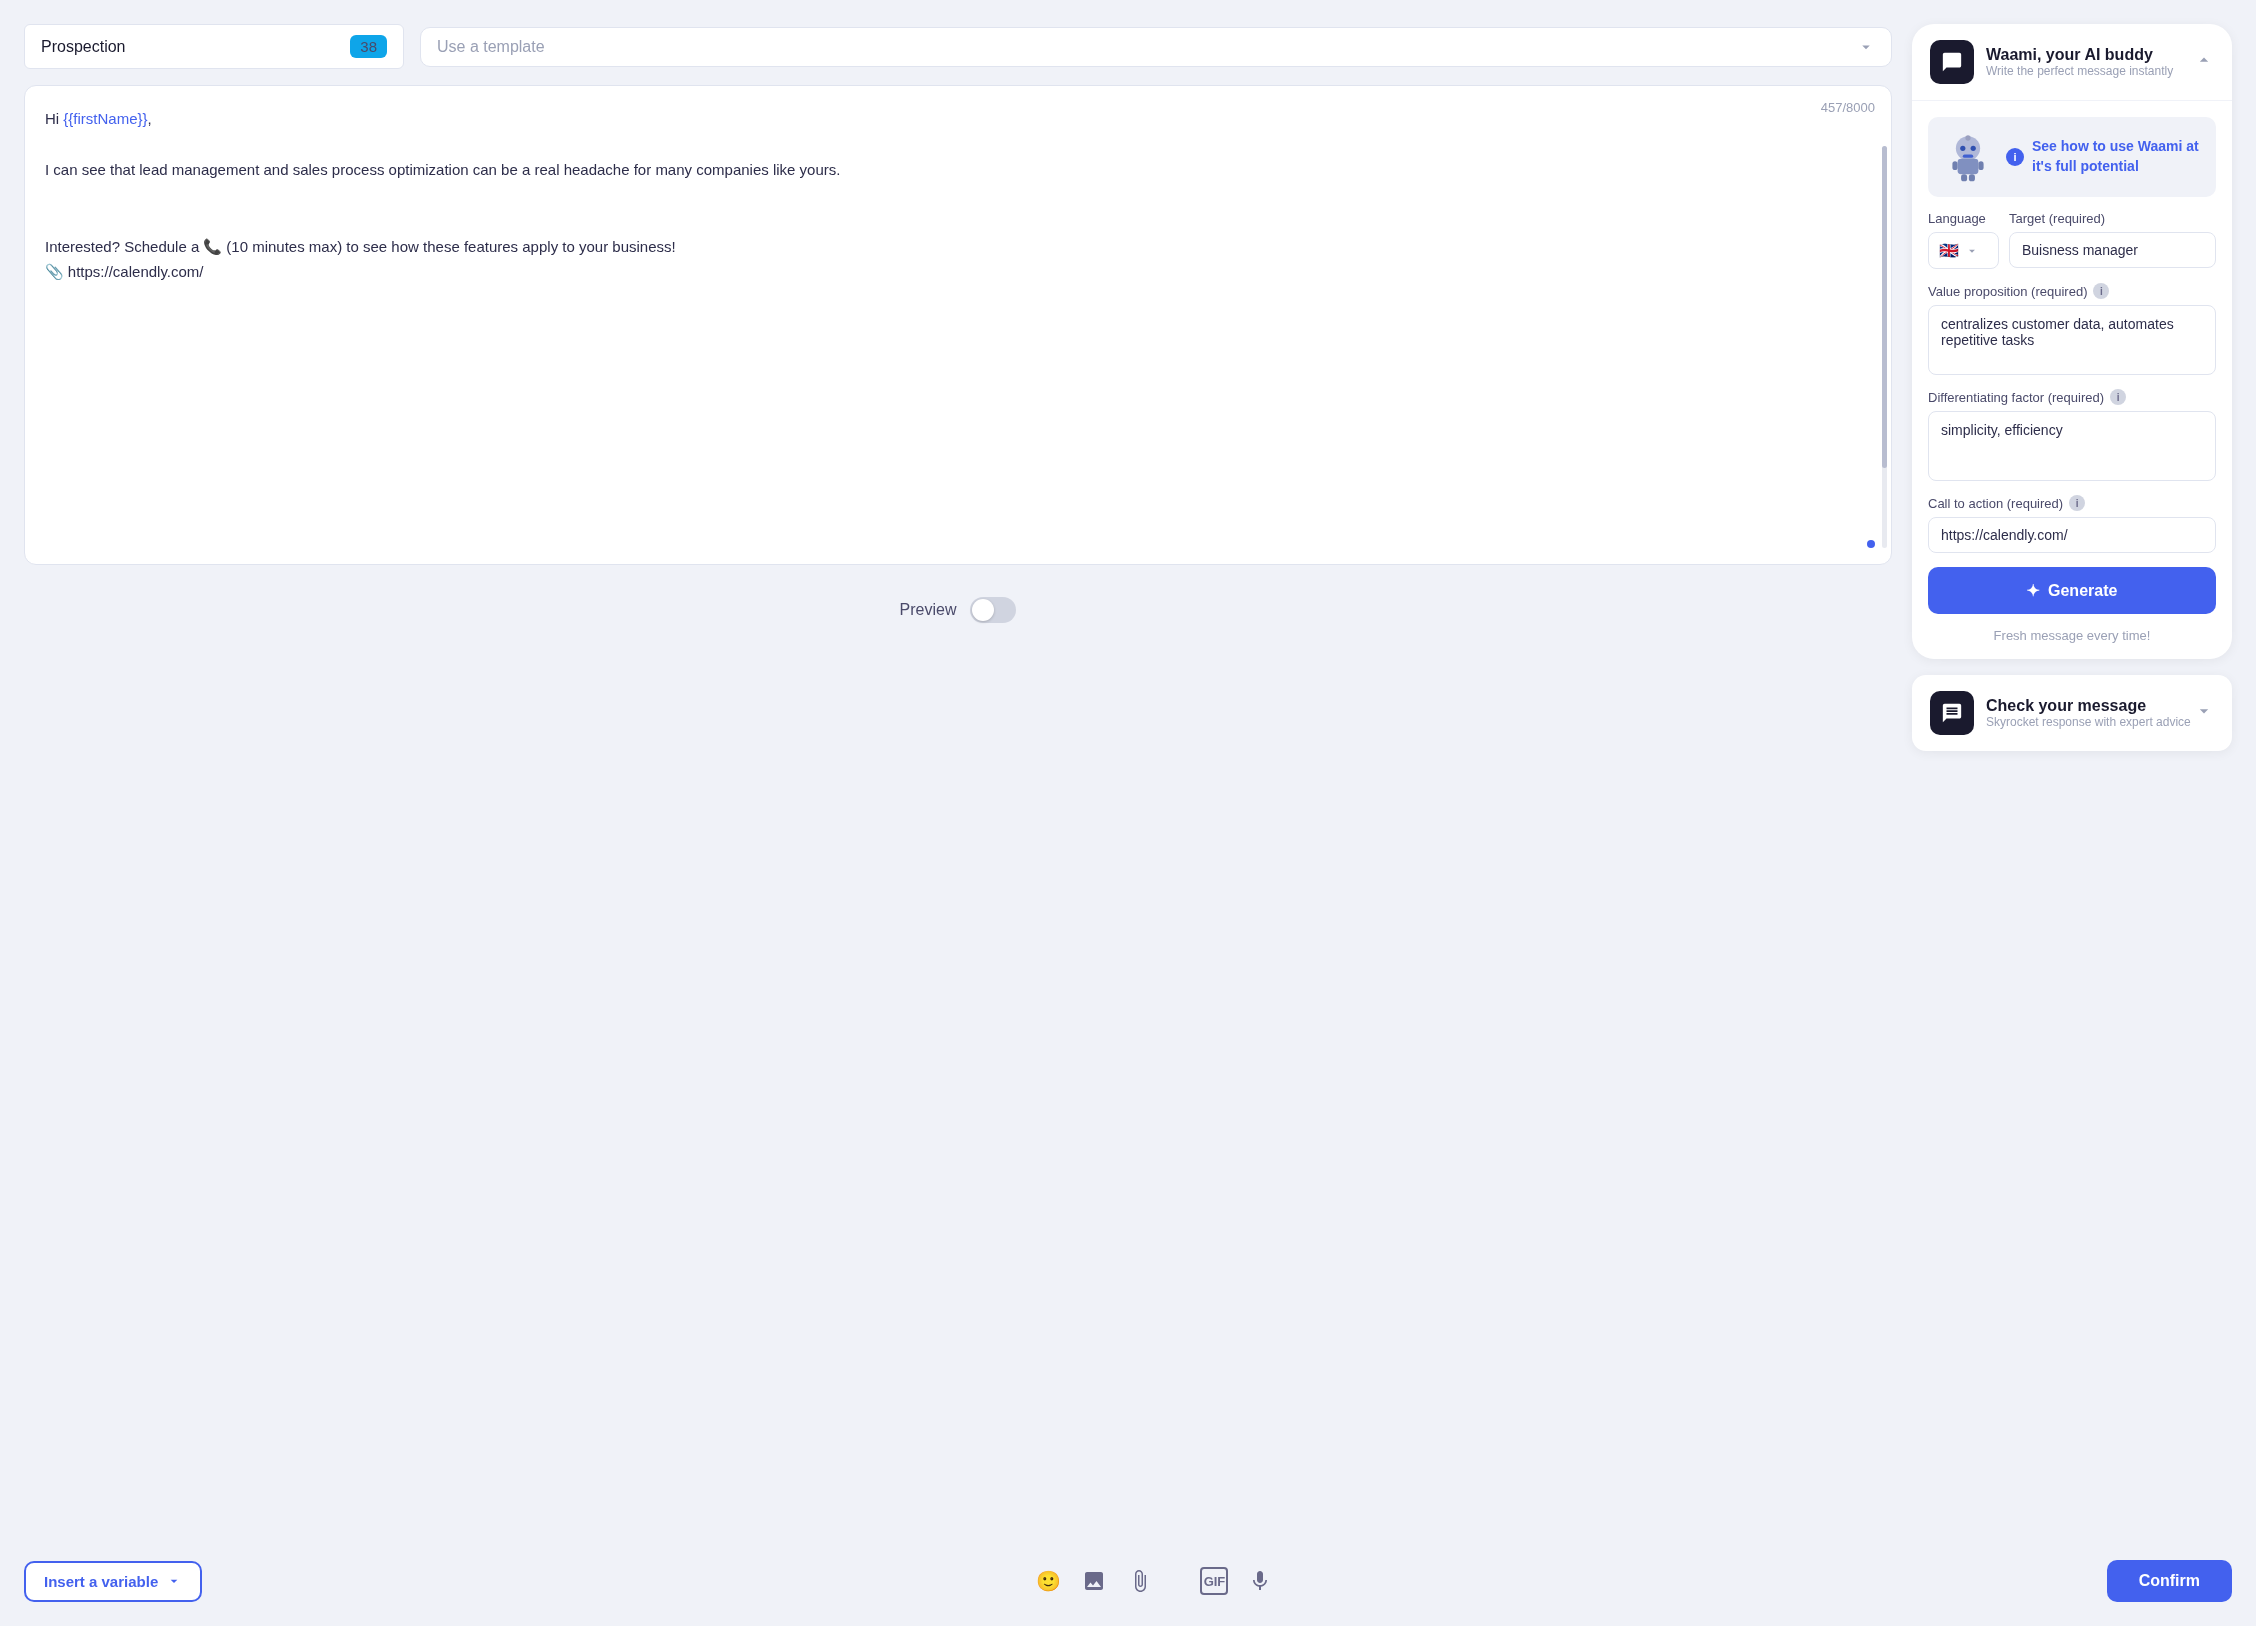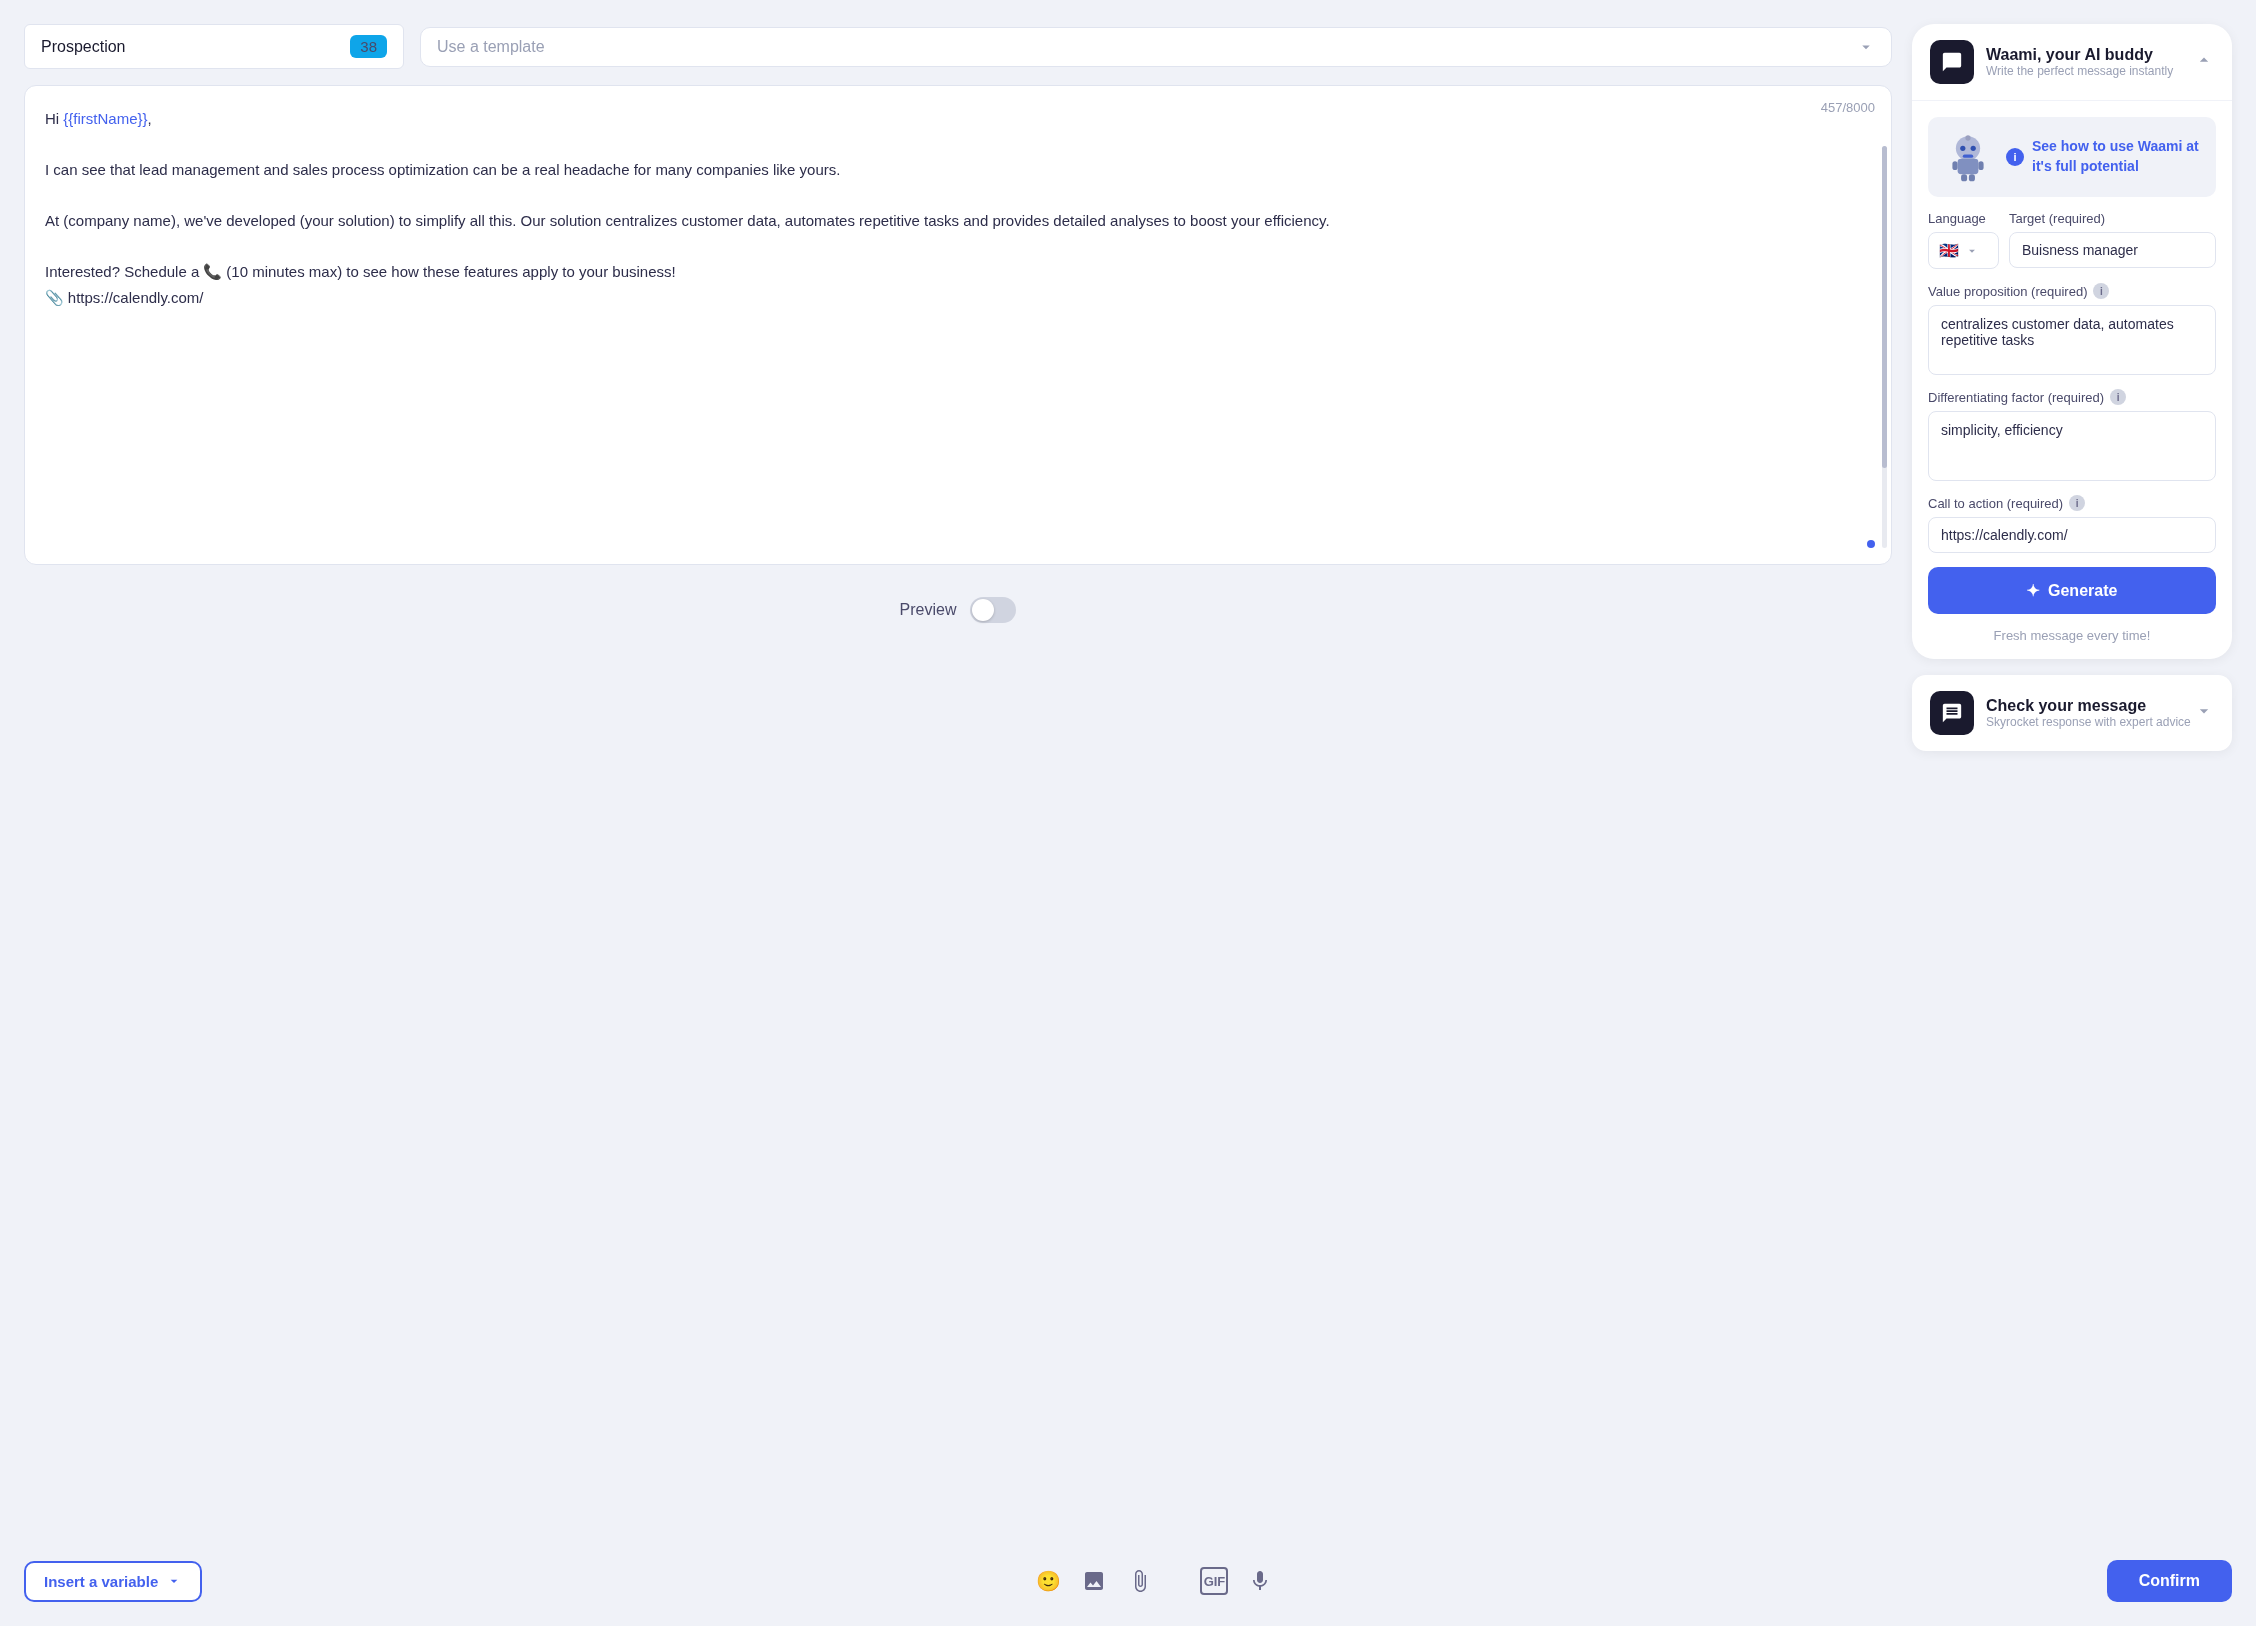--- a/index.html
+++ b/index.html
@@ -587,21 +587,20 @@
       </div>
     </div>
 
     <div class="message-editor" style="position:relative;">
       <span class="char-count">457/8000</span>
       <div class="message-content">
         <p>Hi <span class="variable-highlight">{{firstName}}</span>,</p>
         <br>
         <p>I can see that lead management and sales process optimization can be a real headache for many companies like yours.</p>
         <br>
-        <p>At (company name), we've developed (your solution) to simplify all this. Our solution centralizes customer data, automates repetitive tasks and provides detailed analyses to boost your efficiency.</p>
         <br>
         <p>Interested? Schedule a 📞 (10 minutes max) to see how these features apply to your business!<br>📎 https://calendly.com/</p>
       </div>
       <div class="scrollbar-track">
         <div class="scrollbar-thumb"></div>
       </div>
       <div class="scroll-indicator"></div>
     </div>
 
     <div class="preview-row">

